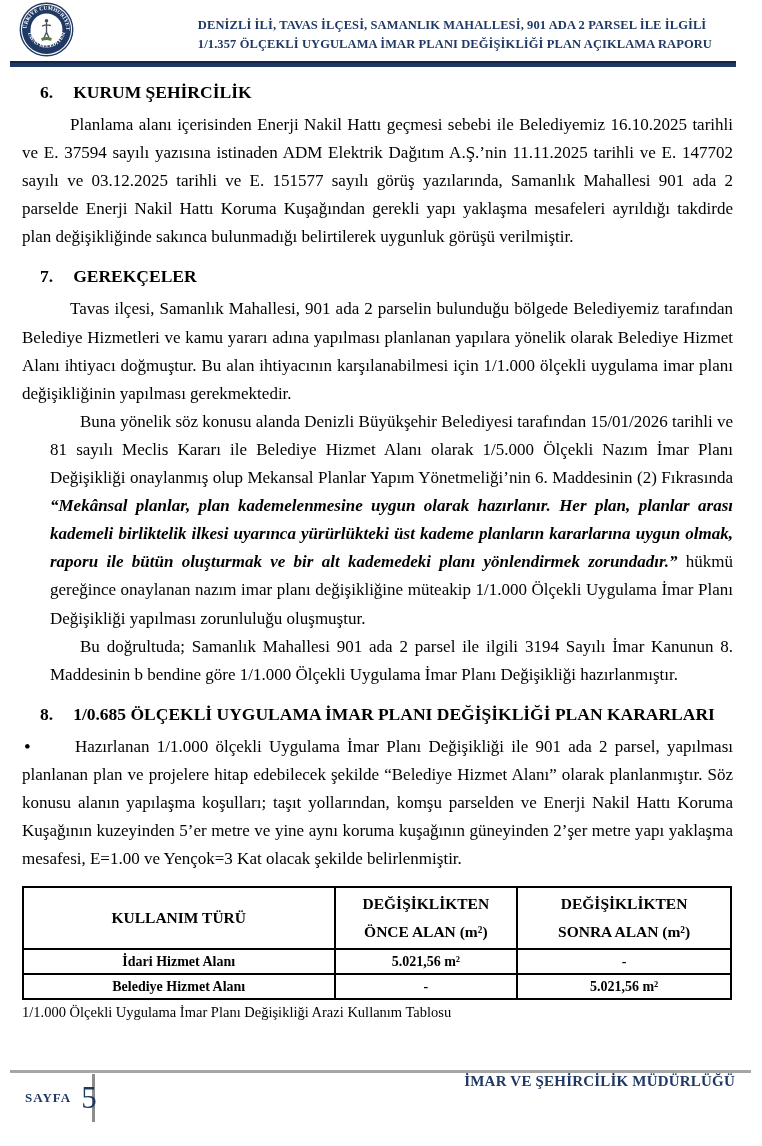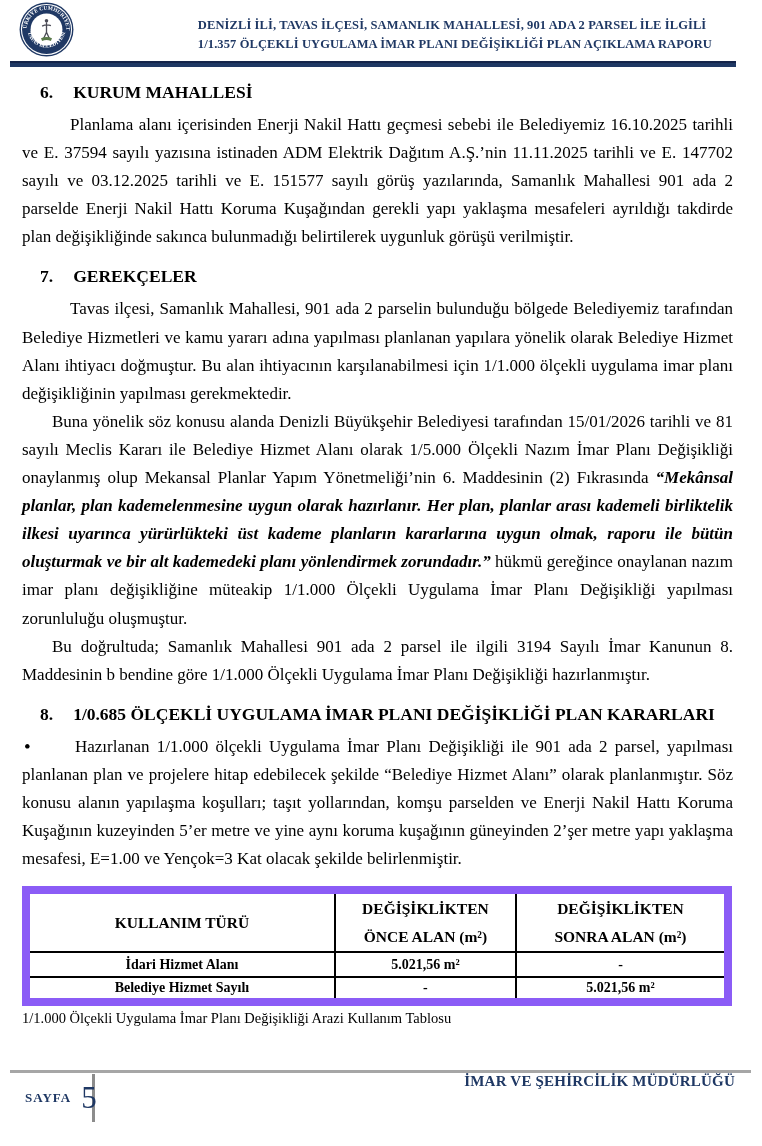--- a/index.html
+++ b/index.html
@@ -39,33 +39,33 @@
     line-height:24px;
     margin:0 0 7px 0;
   }
   .sec-head.mt { margin-top:13px; }
   .para {
     font-size:17px;
     line-height:28.1px;
     text-align:justify;
     text-indent:48px;
   }
-  .para.small-indent { text-indent:30px; }
+  .para.small-indent { text-indent:30px;margin-left:28px; }
   .quote { font-weight:bold; font-style:italic; }
   .bullet-para { position:relative; text-indent:53px; }
   .bullet-glyph {
     position:absolute; left:2px; top:0;
     text-indent:0; font-size:19px;
   }
   
   table.land-use {
     margin-top:13px;
     width:710px;
     border-collapse:collapse;
-    border:8px solid #8b5cf6;
+    border:2px solid #8b5cf6;
   }
   table.land-use th, table.land-use td {
     border:2px solid #000;
     text-align:center;
     vertical-align:middle;
     font-weight:bold;
   }
   table.land-use th {
     height:62px;
     font-size:15.5px;
@@ -140,21 +140,21 @@
     <div>DENİZLİ İLİ, TAVAS İLÇESİ, SAMANLIK MAHALLESİ, 901 ADA 2 PARSEL İLE İLGİLİ</div>
     <div>1/1.357 ÖLÇEKLİ UYGULAMA İMAR PLANI DEĞİŞİKLİĞİ PLAN AÇIKLAMA RAPORU</div>
   </div>
 
   <div class="header-rule"></div>
 
   <div class="content">
 
     <div class="sec-head">
       <span>6.</span>
-      <span>KURUM MAHALLESİ</span>
+      <span>KURUM ŞEHİRCİLİK</span>
     </div>
     <p class="para">Planlama alanı içerisinden Enerji Nakil Hattı geçmesi sebebi ile Belediyemiz 16.10.2025 tarihli ve E. 37594 sayılı yazısına istinaden ADM Elektrik Dağıtım A.Ş.’nin 11.11.2025 tarihli ve E. 147702 sayılı ve 03.12.2025 tarihli ve E. 151577 sayılı görüş yazılarında, Samanlık Mahallesi 901 ada 2 parselde Enerji Nakil Hattı Koruma Kuşağından gerekli yapı yaklaşma mesafeleri ayrıldığı takdirde plan değişikliğinde sakınca bulunmadığı belirtilerek uygunluk görüşü verilmiştir.</p>
 
     <div class="sec-head mt">
       <span>7.</span>
       <span>GEREKÇELER</span>
     </div>
     <p class="para">Tavas ilçesi, Samanlık Mahallesi, 901 ada 2 parselin bulunduğu bölgede Belediyemiz tarafından Belediye Hizmetleri ve kamu yararı adına yapılması planlanan yapılara yönelik olarak Belediye Hizmet Alanı ihtiyacı doğmuştur. Bu alan ihtiyacının karşılanabilmesi için 1/1.000 ölçekli uygulama imar planı değişikliğinin yapılması gerekmektedir.</p>
     <p class="para small-indent"><span>Buna yönelik söz konusu alanda Denizli Büyükşehir Belediyesi tarafından 15/01/2026 tarihli ve 81 sayılı Meclis Kararı ile Belediye Hizmet Alanı olarak 1/5.000 Ölçekli Nazım İmar Planı Değişikliği onaylanmış olup Mekansal Planlar Yapım Yönetmeliği’nin 6. Maddesinin (2) Fıkrasında </span><span class="quote">“Mekânsal planlar, plan kademelenmesine uygun olarak hazırlanır. Her plan, planlar arası kademeli birliktelik ilkesi uyarınca yürürlükteki üst kademe planların kararlarına uygun olmak, raporu ile bütün oluşturmak ve bir alt kademedeki planı yönlendirmek zorundadır.”</span><span> hükmü gereğince onaylanan nazım imar planı değişikliğine müteakip 1/1.000 Ölçekli Uygulama İmar Planı Değişikliği yapılması zorunluluğu oluşmuştur.</span></p>
     <p class="para small-indent">Bu doğrultuda; Samanlık Mahallesi 901 ada 2 parsel ile ilgili 3194 Sayılı İmar Kanunun 8. Maddesinin b bendine göre 1/1.000 Ölçekli Uygulama İmar Planı Değişikliği hazırlanmıştır.</p>
@@ -173,21 +173,21 @@
           <th class="col3">DEĞİŞİKLİKTEN SONRA ALAN (m²)</th>
         </tr>
       </thead>
       <tbody>
         <tr>
           <td>İdari Hizmet Alanı</td>
           <td>5.021,56 m²</td>
           <td>-</td>
         </tr>
         <tr>
-          <td>Belediye Hizmet Sayılı</td>
+          <td>Belediye Hizmet Alanı</td>
           <td>-</td>
           <td>5.021,56 m²</td>
         </tr>
       </tbody>
     </table>
     <div class="table-caption">1/1.000 Ölçekli Uygulama İmar Planı Değişikliği Arazi Kullanım Tablosu</div>
 
   </div>
 
   <div class="footer-rule"></div>

